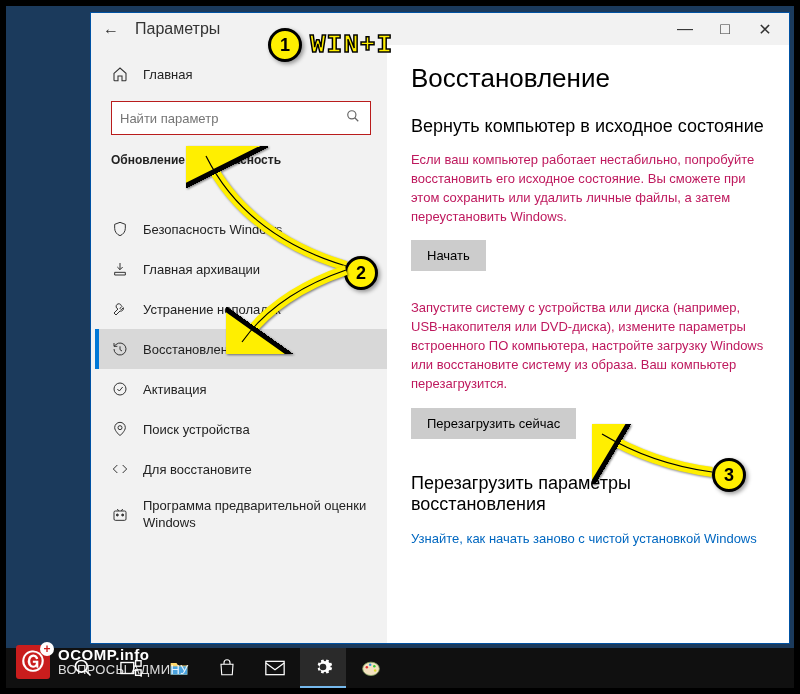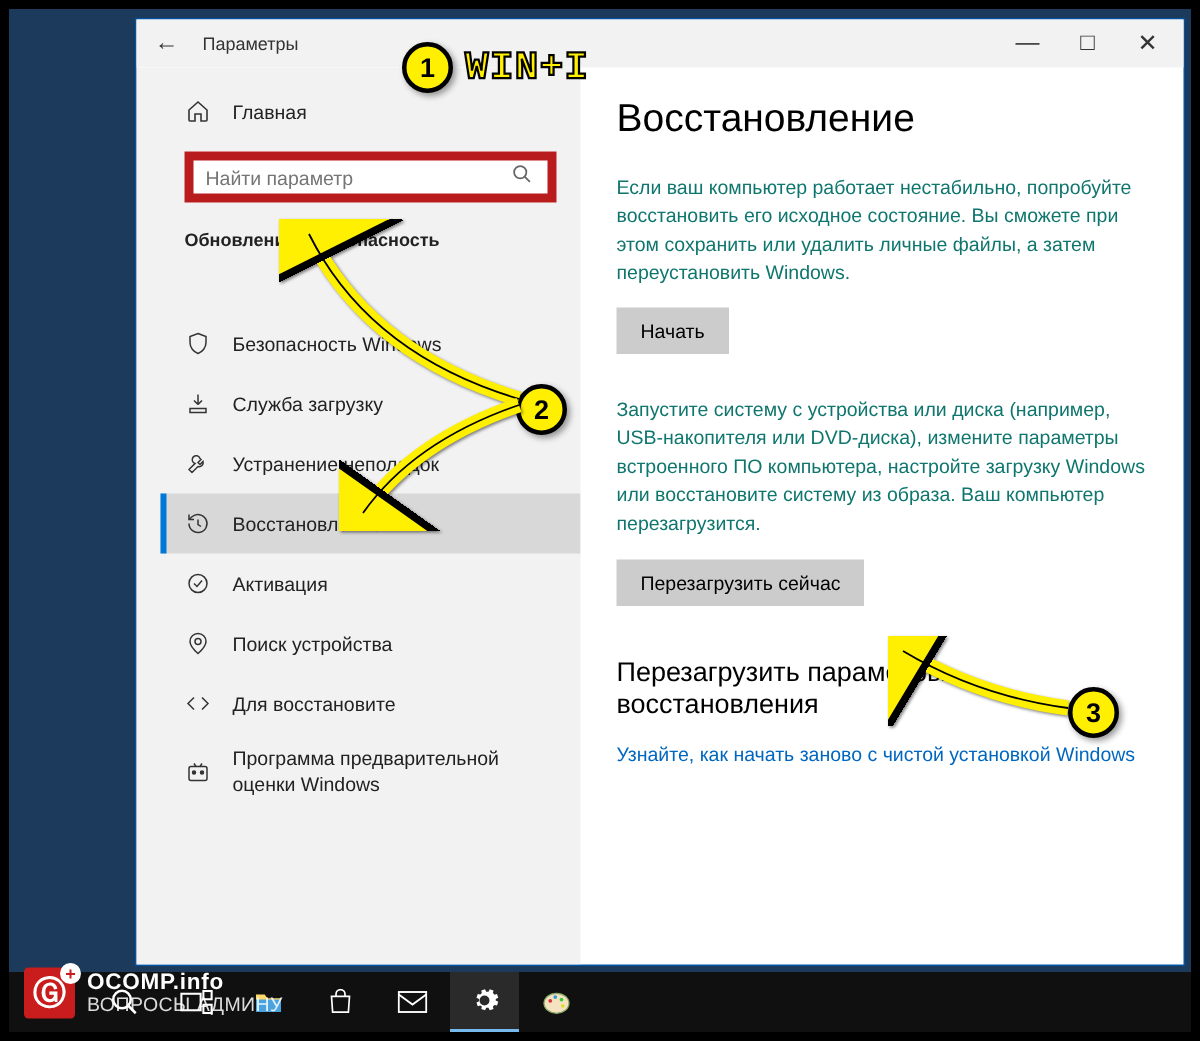--- a/index.html
+++ b/index.html
@@ -10,39 +10,39 @@
   .di .ico { width: 40px; height: 40px; margin: 0 auto 4px; }
   .bin { background: linear-gradient(#e8e8e8,#bcbcbc); border-radius: 2px 2px 6px 6px; position: relative; }
   .bin::before { content:""; position:absolute; top:-5px; left:4px; right:4px; height:6px; background:#ddd; border-radius:2px; }
   .edge { background:#fff; border-radius:3px; display:flex; align-items:center; justify-content:center; }
   .edge svg { width:28px; height:28px; }
 
   .settings-window { position: absolute; top: 6px; left: 84px; right: 4px; bottom: 44px;
     background: #fff; border: 1px solid #0052a3; display: flex; flex-direction: column; }
   .titlebar { height: 32px; display:flex; align-items:center; padding: 0 4px; background:#f2f2f2; }
   .titlebar .back { width:32px; text-align:center; font-size:16px; color:#333; cursor:pointer; }
-  .titlebar .title { flex:1; font-size:12px; color:#333; padding-left:8px; }
+  .titlebar .title { flex:1; font-size:16px; color:#333; padding-left:8px; }
   .titlebar .winbtn { width:40px; height:28px; display:flex; align-items:center; justify-content:center; color:#333; cursor:pointer; }
 
   .settings-body { flex:1; display:flex; overflow:hidden; }
-  .sidebar { width: 296px; background:#f2f2f2; padding: 8px 0 0 16px; overflow-y:auto; }
+  .sidebar { width: 296px; background:#f2f2f2; padding: 8px 0 0 4px; overflow-y:auto; }
   .sb-row { display:flex; align-items:center; height:40px; padding: 0 16px; font-size:13px; color:#222; cursor:pointer; gap:14px; }
   .sb-row.active { background:#d8d8d8; border-left:4px solid #0078d7; padding-left:12px; }
   .sb-row .ic { width:18px; height:18px; display:flex; align-items:center; justify-content:center; color:#444; flex-shrink:0; }
   .sb-home { height:42px; }
   .search-wrap { padding: 6px 16px 14px; }
-  .search { display:flex; align-items:center; border:6px solid #b91c1c; background:#fff; height:34px; padding:0 8px; }
+  .search { display:flex; align-items:center; border:1px solid #b91c1c; background:#fff; height:34px; padding:0 8px; }
   .search input { flex:1; border:none; outline:none; font-size:13px; background:transparent; }
   .search .ic { color:#666; width:16px; }
   .sb-section { font-size:12px; font-weight:600; color:#222; padding: 4px 16px 20px; }
 
   .content { flex:1; padding: 18px 24px; overflow-y:auto; }
   .content h1 { font-size:26px; font-weight:400; margin-bottom:22px; }
   .content h2 { font-size:18px; font-weight:400; margin: 6px 0 14px; }
-  .content p { font-size:13px; color:#0f766e; line-height:1.45; margin-bottom:14px; }
+  .content p { font-size:13px; color:#be185d; line-height:1.45; margin-bottom:14px; }
   .content .btn { display:inline-block; background:#ccc; border:none; padding:8px 16px; font-size:13px; cursor:pointer; margin-bottom:28px; }
   .content a.link { color:#0067c0; font-size:13px; text-decoration:none; cursor:pointer; }
 
   .taskbar { position:absolute; left:0; right:0; bottom:0; height:40px; background:#101010; display:flex; align-items:center; padding-left:6px; gap:2px; }
   .tb-item { width:46px; height:40px; display:flex; align-items:center; justify-content:center; color:#fff; cursor:pointer; }
   .tb-item.active { border-bottom:2px solid #76b9ed; background:#2a2a2a; }
   .tb-start { width:46px; }
 
   
   .annot { position:absolute; pointer-events:none; }
@@ -109,21 +109,21 @@
               </svg>
             </span>
           <span>Безопасность Windows</span>
         </div>
         <div class="sb-row">
           <span class="ic">
               <svg width="16" height="16" viewBox="0 0 24 24" fill="none" stroke="#333" stroke-width="1.5">
                 <path d="M12 3v10m0 0l-4-4m4 4l4-4M4 17h16v4H4z"></path>
               </svg>
             </span>
-          <span>Служба загрузку</span>
+          <span>Главная архивации</span>
         </div>
         <div class="sb-row">
           <span class="ic">
               <svg width="16" height="16" viewBox="0 0 24 24" fill="none" stroke="#333" stroke-width="1.5">
                 <path d="M14 7a4 4 0 1 0-5 5l-6 6 3 3 6-6a4 4 0 0 0 5-5l-3 3-2-2 3-3z"></path>
               </svg>
             </span>
           <span>Устранение неполадок</span>
         </div>
         <div class="sb-row active">
@@ -171,20 +171,21 @@
                 <path d="M8 3l2 3M16 3l-2 3"></path>
               </svg>
             </span>
           <span style="line-height:1.3">Программа предварительной оценки Windows</span>
         </div>
       </div>
 
       <div class="content">
         <h1>Восстановление</h1>
 
+        <h2>Вернуть компьютер в исходное состояние</h2>
         <p>Если ваш компьютер работает нестабильно, попробуйте восстановить его исходное состояние. Вы сможете при этом сохранить или удалить личные файлы, а затем переустановить Windows.</p>
         <button class="btn">Начать</button>
 
         <p>Запустите систему с устройства или диска (например, USB-накопителя или DVD-диска), измените параметры встроенного ПО компьютера, настройте загрузку Windows или восстановите систему из образа. Ваш компьютер перезагрузится.</p>
         <button class="btn">Перезагрузить сейчас</button>
 
         <h2>Перезагрузить параметры восстановления</h2>
         <a class="link">Узнайте, как начать заново с чистой установкой Windows</a>
       </div>
     </div>

